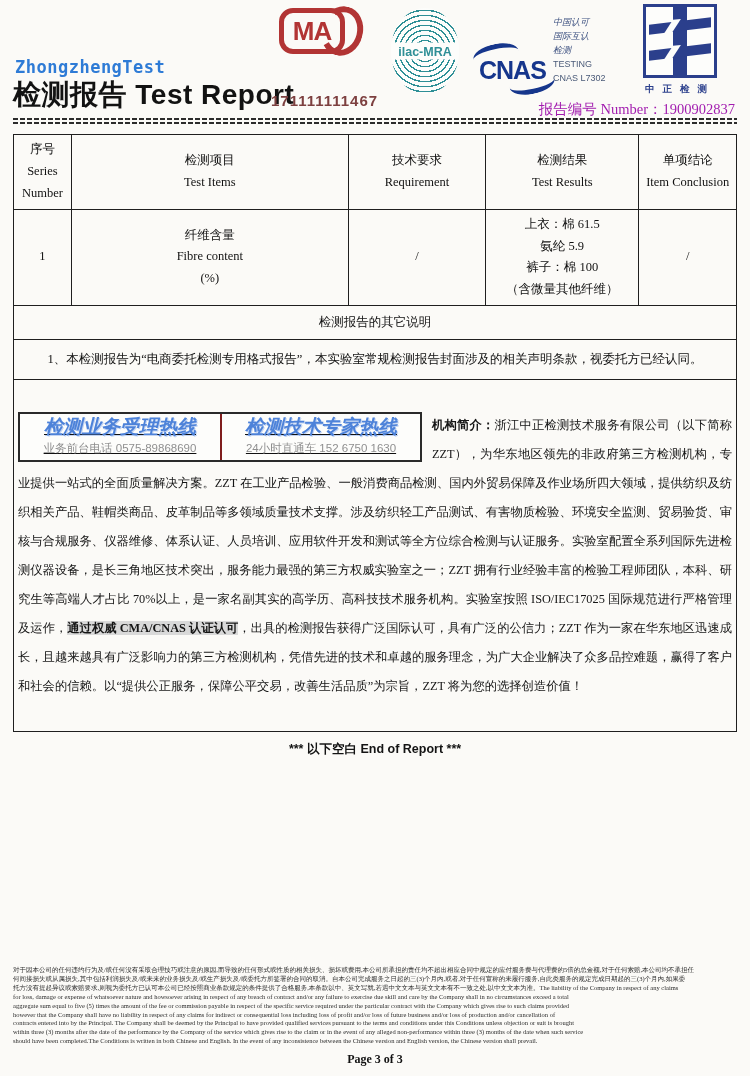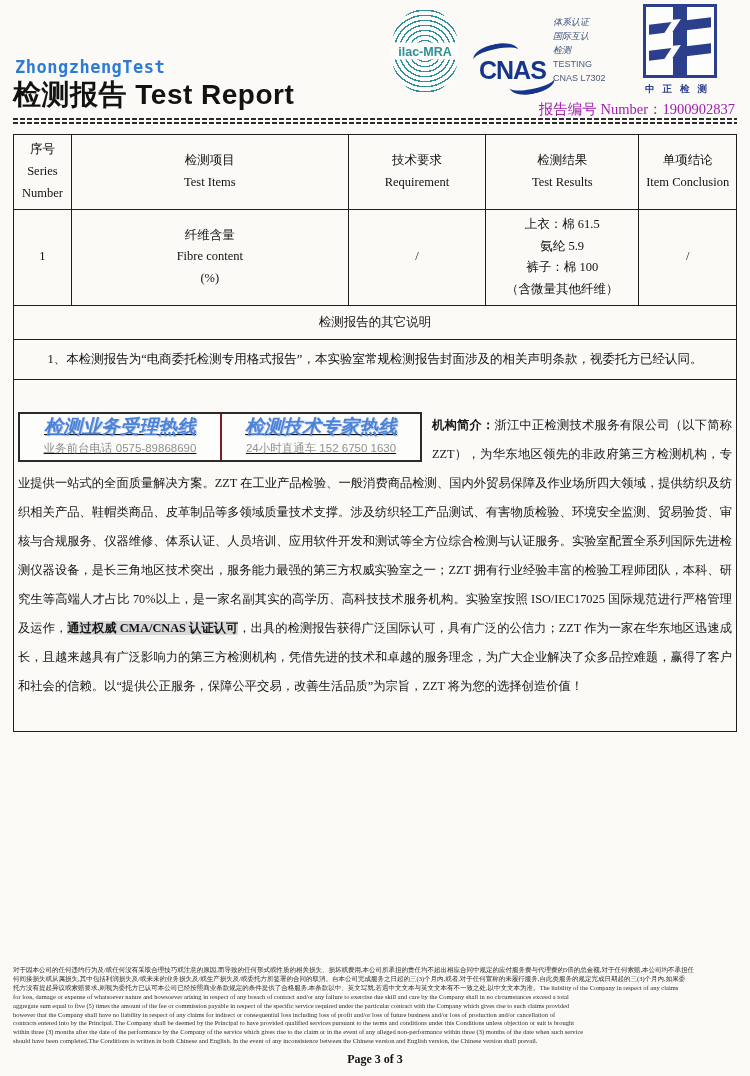--- a/index.html
+++ b/index.html
@@ -174,34 +174,41 @@
 </head>
 <body>
 
 <div class="page">
 
   <div class="header">
     <div class="brand">ZhongzhengTest</div>
     <div class="doc-title">检测报告 Test Report</div>
     <div class="report-no"><span>报告编号 Number：</span><span>1900902837</span></div>
 
+    <div class="cma">
+      <div class="cma-mark">
+        <div class="cma-arc"></div>
+        <div class="cma-box">MA</div>
+      </div>
+      <div class="cma-number">171111111467</div>
+    </div>
 
     <div class="ilac">
       <div class="ilac-circle">
         <div class="ilac-band">ilac-MRA</div>
       </div>
     </div>
 
     <div class="cnas">
       <div class="cnas-arc-top"></div>
       <div class="cnas-word">CNAS</div>
       <div class="cnas-arc-bottom"></div>
     </div>
     <div class="cnas-caption">
-      <div class="cn">体系认证</div>
+      <div class="cn">中国认可</div>
       <div class="cn">国际互认</div>
       <div class="cn">检测</div>
       <div class="en">TESTING</div>
       <div class="en">CNAS L7302</div>
     </div>
 
     <div class="zzt">
       <div class="zzt-box">
         <div class="zzt-vbar"></div>
         <div class="zzt-stripe s1"></div>
@@ -277,20 +284,21 @@
           </div>
         </div>
 
         <div class="intro-text"><span class="intro-label">机构简介：</span><span>浙江中正检测技术服务有限公司（以下简称 ZZT），为华东地区领先的非政府第三方检测机构，专业提供一站式的全面质量解决方案。ZZT 在工业产品检验、一般消费商品检测、国内外贸易保障及作业场所四大领域，提供纺织及纺织相关产品、鞋帽类商品、皮革制品等多领域质量技术支撑。涉及纺织轻工产品测试、有害物质检验、环境安全监测、贸易验货、审核与合规服务、仪器维修、体系认证、人员培训、应用软件开发和测试等全方位综合检测与认证服务。实验室配置全系列国际先进检测仪器设备，是长三角地区技术突出，服务能力最强的第三方权威实验室之一；ZZT 拥有行业经验丰富的检验工程师团队，本科、研究生等高端人才占比 70%以上，是一家名副其实的高学历、高科技技术服务机构。实验室按照 ISO/IEC17025 国际规范进行严格管理及运作，</span><span class="intro-highlight">通过权威 CMA/CNAS 认证认可</span><span>，出具的检测报告获得广泛国际认可，具有广泛的公信力；ZZT 作为一家在华东地区迅速成长，且越来越具有广泛影响力的第三方检测机构，凭借先进的技术和卓越的服务理念，为广大企业解决了众多品控难题，赢得了客户和社会的信赖。以“提供公正服务，保障公平交易，改善生活品质”为宗旨，ZZT 将为您的选择创造价值！</span></div>
 
       </td>
     </tr>
   </tbody>
     </table>
 
+  <div class="end-of-report">*** 以下空白 End of Report ***</div>
 
 </div>
 
 <div class="footer">
   <div class="footer-line">对于因本公司的任何违约行为及/或任何没有采取合理技巧或注意的原因,而导致的任何形式或性质的相关损失、损坏或费用,本公司所承担的责任均不超出相应合同中规定的应付服务费与代理费的5倍的总金额,对于任何索赔,本公司均不承担任</div>
   <div class="footer-line">何间接损失或从属损失,其中包括利润损失及/或未来的业务损失及/或生产损失及/或委托方所签署的合同的取消。自本公司完成服务之日起的三(3)个月内,或者,对于任何宣称的未履行服务,自此类服务的规定完成日期起的三(3)个月内,如果委</div>
   <div class="footer-line">托方没有提起异议或索赔要求,则视为委托方已认可本公司已经按照商业条款规定的条件提供了合格服务,本条款以中、英文写就,若遇中文文本与英文文本有不一致之处,以中文文本为准。The liability of the Company in respect of any claims</div>
   <div class="footer-line">for loss, damage or expense of whatsoever nature and howsoever arising in respect of any breach of contract and/or any failure to exercise due skill and care by the Company shall in no circumstances exceed a total</div>
   <div class="footer-line">aggregate sum equal to five (5) times the amount of the fee or commission payable in respect of the specific service required under the particular contract with the Company which gives rise to such claims provided</div>
   <div class="footer-line">however that the Company shall have no liability in respect of any claims for indirect or consequential loss including loss of profit and/or loss of future business and/or loss of production and/or cancellation of</div>

